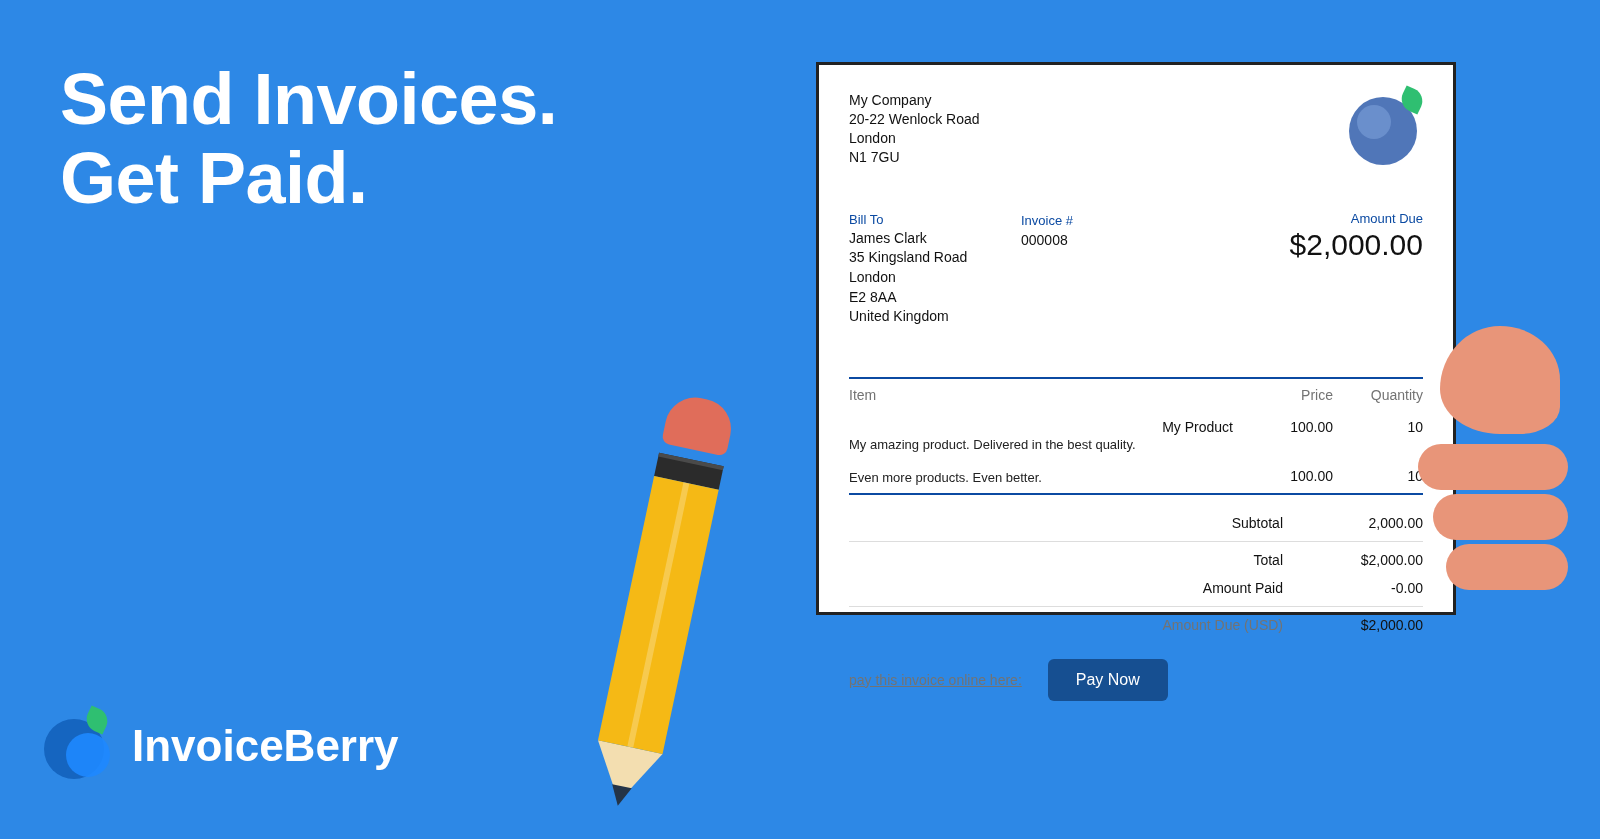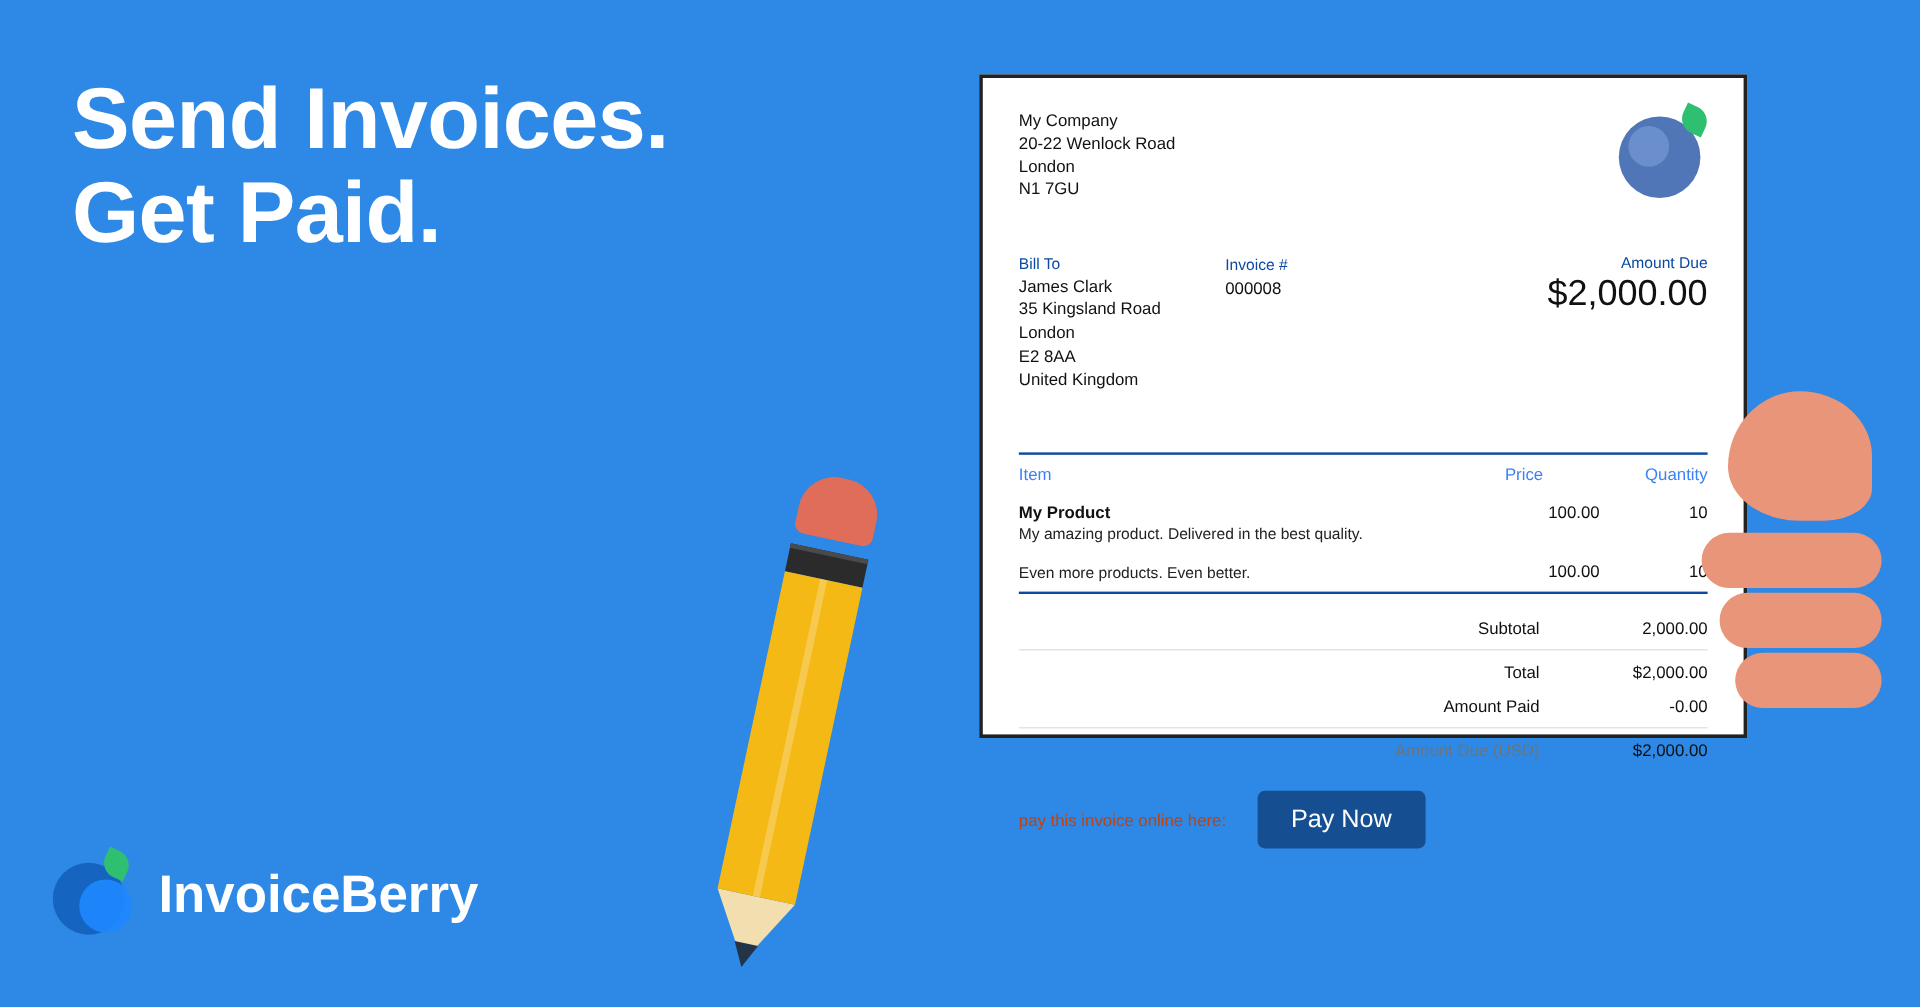--- a/index.html
+++ b/index.html
@@ -72,46 +72,46 @@
   .amount-due .amt { font-size:30px; font-weight:500; margin-top:2px; }
 
   .items {
     margin-top:50px;
     border-top:2px solid #0b4aa2;
     border-bottom:2px solid #0b4aa2;
   }
   .items-head, .items-row {
     display:flex; padding:8px 0;
   }
-  .items-head { color:#3b82f6;gap:47px; }
+  .items-head { color:#737373; }
   .col-item { flex:1; }
   .col-price { width:100px; text-align:right; }
   .col-qty { width:90px; text-align:right; }
-  .items-row .name { font-weight:700; }
+  .items-row .name { font-weight:400;text-align:right; }
   .items-row .desc { font-size:13px; color:#222; margin-top:2px; }
 
   .totals {
     margin-top:14px;
   }
   .totals .trow {
     display:flex; justify-content:flex-end; gap:30px;
     padding:6px 0; font-size:14px;
   }
   .totals .trow .tl { width:170px; text-align:right; }
   .totals .trow .tv { width:110px; text-align:right; }
   .totals .hr { border-top:1px solid #ddd; margin:4px 0; }
   .totals .due .tl { color:#737373; }
 
   .pay-row {
     margin-top:20px; display:flex; align-items:center; gap:26px;
   }
-  .pay-text { color:#c2410c; font-size:14px; }
+  .pay-text { color:#737373; font-size:14px;text-decoration:underline; }
   .pay-btn {
     background:#164f91; color:#fff; border:none;
-    padding:12px 28px; border-radius:6px; font-size:21px;
+    padding:12px 28px; border-radius:6px; font-size:16px;
     cursor:pointer;
   }
 
   
   .hand {
     position:absolute; right:32px; top:326px; width:170px; height:280px;
     pointer-events:none;
   }
   .hand .thumb {
     position:absolute; top:0; right:8px; width:120px; height:108px;

